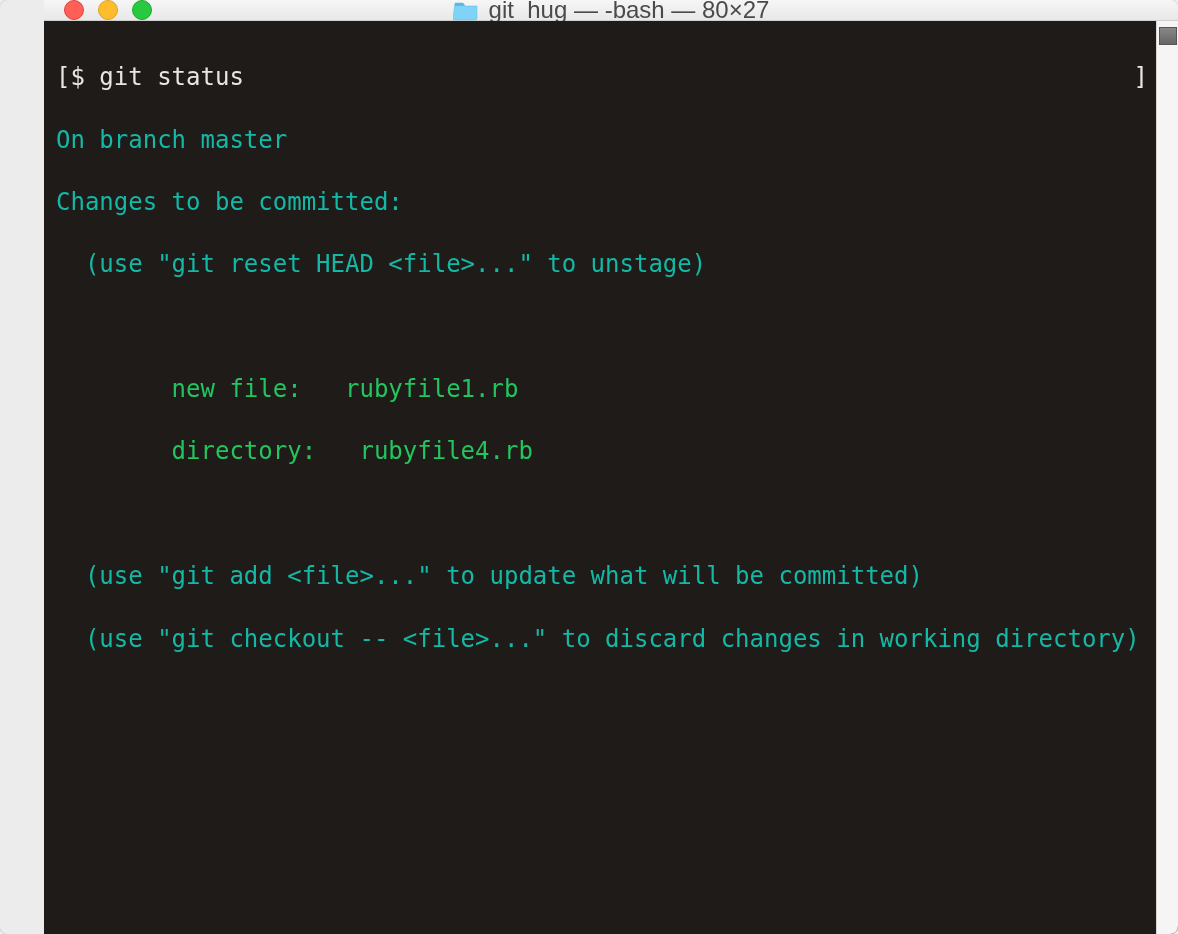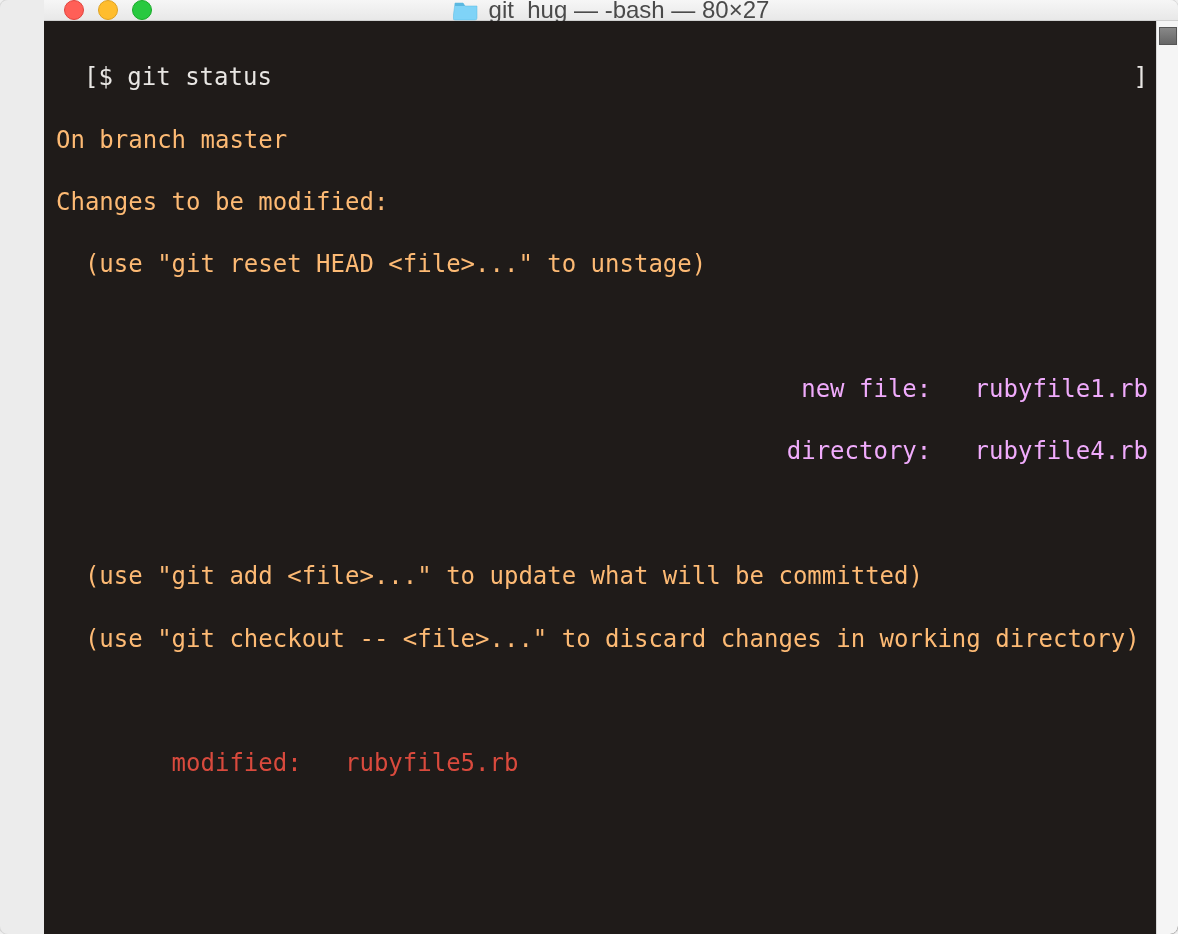--- a/index.html
+++ b/index.html
@@ -88,27 +88,26 @@
     .scrollbar-button {
       width: 18px;
       height: 18px;
       background: linear-gradient(#888, #666);
       border: 1px solid #555;
       position: absolute;
       top: 6px;
       left: 2px;
     }
     .line { display: block; min-height: 1.3em; }
-    .green { color: #f0abfc; text-align: right; }
+    .green { color: #22c55e; }
     .red   { color: #d94a3d; }
-    .white { color: #fdba74; }
+    .white { color: #14b8a6; }
     .bracket-row {
       display: flex;
       justify-content: space-between;
-      margin-left: 28px;
     }
     .bracket-left { }
     .bracket-right { }
   </style>
 </head>
 <body>
 
 <div class="window">
   <div class="titlebar">
     <div class="traffic-lights">
@@ -124,30 +123,29 @@
         </svg>
       </span>
       <span class="title-text">git_hug — -bash — 80×27</span>
     </div>
   </div>
 
   <div class="body">
     <div class="terminal-area">
 <span class="line bracket-row"><span class="bracket-left"><span>[</span><span>$ </span><span>git status</span></span><span class="bracket-right">]</span></span>
 <span class="line white">On branch master</span>
-<span class="line white">Changes to be modified:</span>
+<span class="line white">Changes to be committed:</span>
 <span class="line white">  (use "git reset HEAD &lt;file&gt;..." to unstage)</span>
 <span class="line"></span>
 <span class="line green">        new file:   rubyfile1.rb</span>
 <span class="line green">        directory:   rubyfile4.rb</span>
 <span class="line"></span>
 <span class="line white">  (use "git add &lt;file&gt;..." to update what will be committed)</span>
 <span class="line white">  (use "git checkout -- &lt;file&gt;..." to discard changes in working directory)</span>
 <span class="line"></span>
-<span class="line red">        modified:   rubyfile5.rb</span>
 <span class="line"></span>
 
 
 
 
 
 
 
 
 

